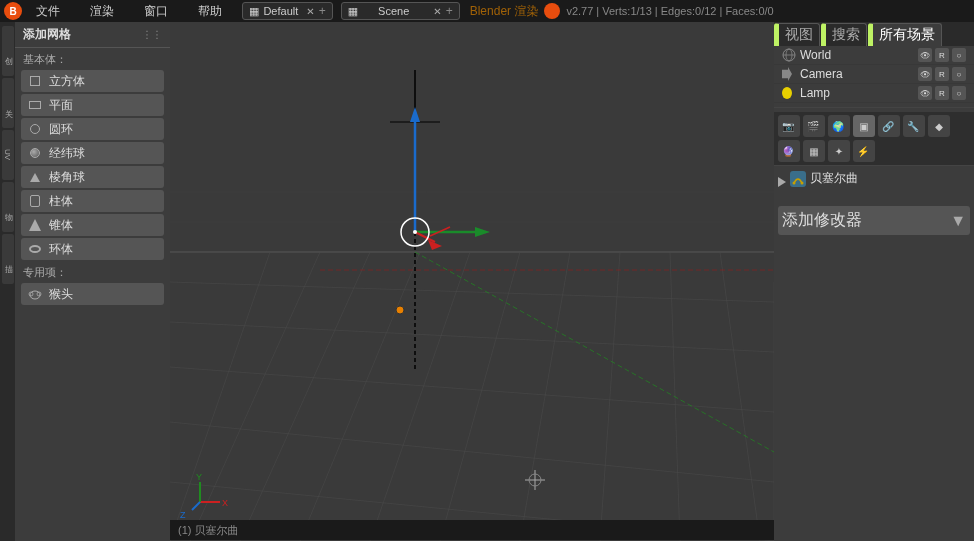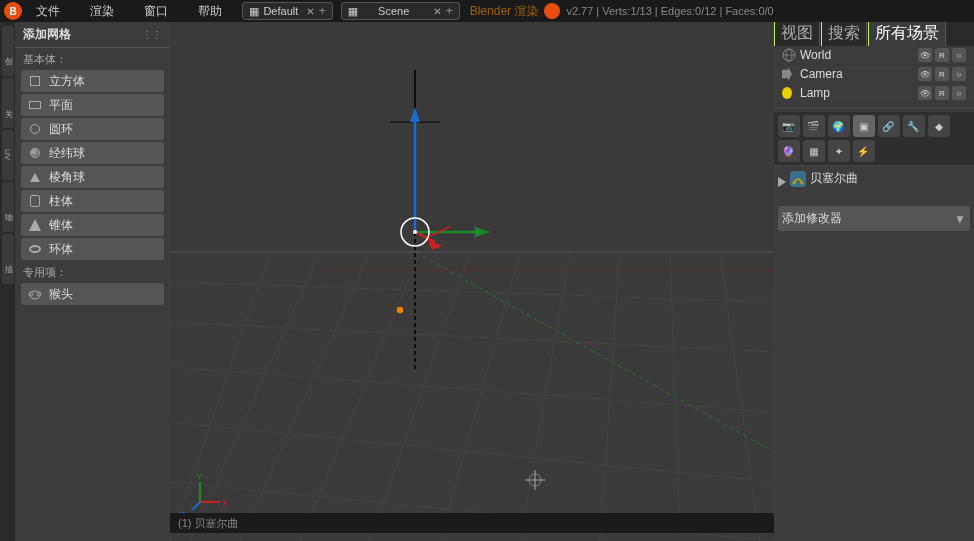--- a/index.html
+++ b/index.html
@@ -225,25 +225,25 @@
 
     
     .right-tabs {
       display: flex;
       background: #2a2a2a;
       height: 24px;
       align-items: flex-end;
     }
     .right-tab {
       padding: 2px 6px;
-      font-size: 16px;
+      font-size: 14px;
       color: #aaa;
       cursor: pointer;
       border-top: 1px solid #555;
-      border-left: 1px solid #bef264;
+      border-left: 5px solid #bef264;
       border-right: 1px solid #555;
       border-radius: 3px 3px 0 0;
       margin-right: 1px;
     }
     .right-tab.active {
       background: #3c3c3c;
       color: #fff;
     }
     .outliner-item {
       display: flex; align-items: center;
@@ -314,21 +314,21 @@
       display: flex; align-items: center; justify-content: center;
       font-size: 9px; color: white;
     }
     .prop-label { font-size: 12px; color: #ddd; }
     .add-modifier-btn {
       width: 100%;
       background: #555;
       border-radius: 3px;
       padding: 4px;
       text-align: center;
-      font-size: 12px;
+      font-size: 16px;
       color: #ddd;
       cursor: pointer;
       margin-top: 4px;
       display: flex; align-items: center; justify-content: space-between;
     }
     .add-mod-arrow { color: #aaa; }
     .camera-icon {
       width: 14px; height: 14px;
       background: #888;
       clip-path: polygon(0 20%, 60% 20%, 60% 0, 100% 50%, 60% 100%, 60% 80%, 0 80%);
@@ -525,21 +525,21 @@
     <g transform="translate(30, 480)">
       <line x1="0" y1="0" x2="20" y2="0" stroke="#cc2020" stroke-width="2"></line>
       <line x1="0" y1="0" x2="0" y2="-20" stroke="#208b20" stroke-width="2"></line>
       <line x1="0" y1="0" x2="-8" y2="8" stroke="#1a6bcc" stroke-width="2"></line>
       <text x="22" y="4" fill="#cc2020" font-size="9">X</text>
       <text x="-4" y="-22" fill="#208b20" font-size="9">Y</text>
       <text x="-20" y="16" fill="#1a6bcc" font-size="9">Z</text>
     </g>
   </svg>
 
-  <div style="position:absolute;bottom:8px;left:0;right:0;height:20px;background:#1a1a1a;display:flex;align-items:center;padding:0 8px;font-size:11px;color:#888;">
+  <div style="position:absolute;bottom:1px;left:0;right:0;height:20px;background:#1a1a1a;display:flex;align-items:center;padding:0 8px;font-size:11px;color:#888;">
     <span>(1) 贝塞尔曲</span>
   </div>
 </div>
 
 <div class="right-panel">
 
   <div class="right-tabs">
     <div class="right-tab">视图</div>
     <div class="right-tab">搜索</div>
     <div class="right-tab active">所有场景</div>

